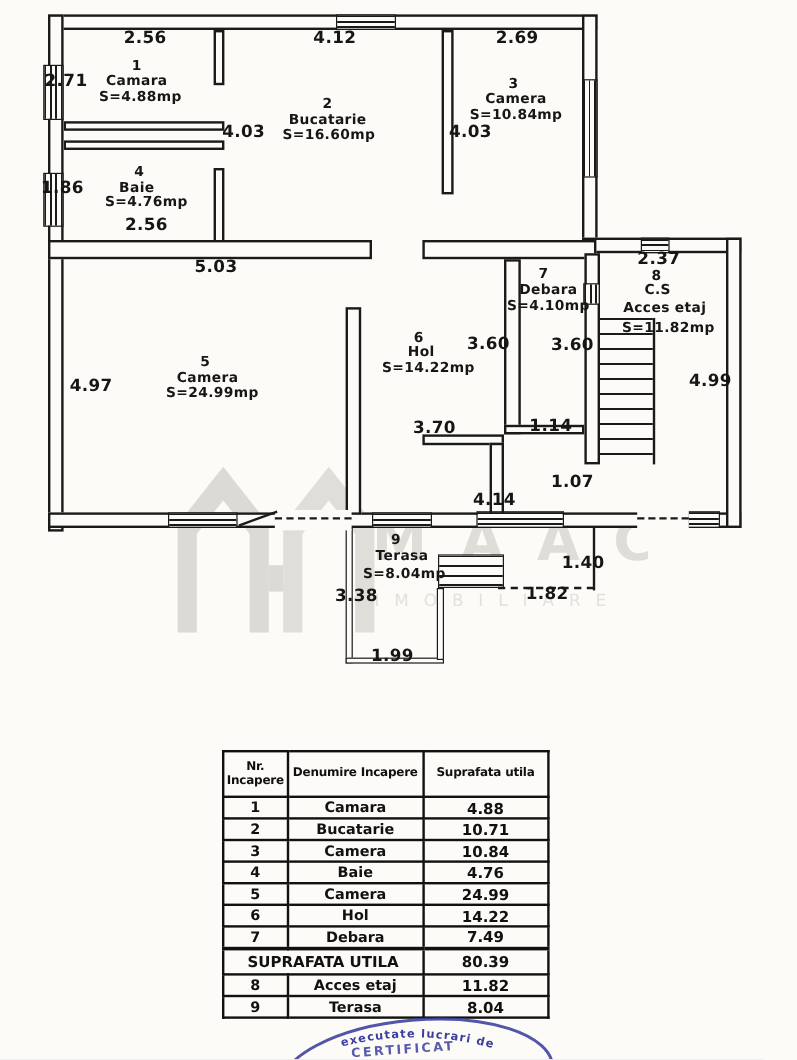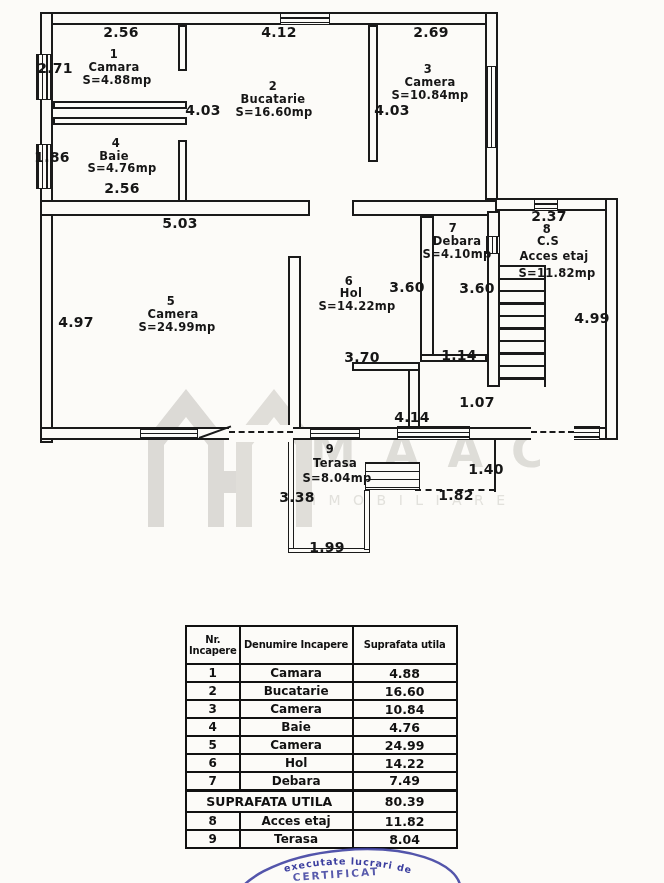--- a/index.html
+++ b/index.html
@@ -171,21 +171,21 @@
         <td class="hdr col-val">Suprafata utila</td>
       </tr>
       <tr class="row-h">
         <td>1</td>
         <td>Camara</td>
         <td class="col-val">4.88</td>
       </tr>
       <tr class="row-h">
         <td>2</td>
         <td>Bucatarie</td>
-        <td class="col-val">16.60</td>
+        <td class="col-val">10.71</td>
       </tr>
       <tr class="row-h">
         <td>3</td>
         <td>Camera</td>
         <td class="col-val">10.84</td>
       </tr>
       <tr class="row-h">
         <td>4</td>
         <td>Baie</td>
         <td class="col-val">4.76</td>

